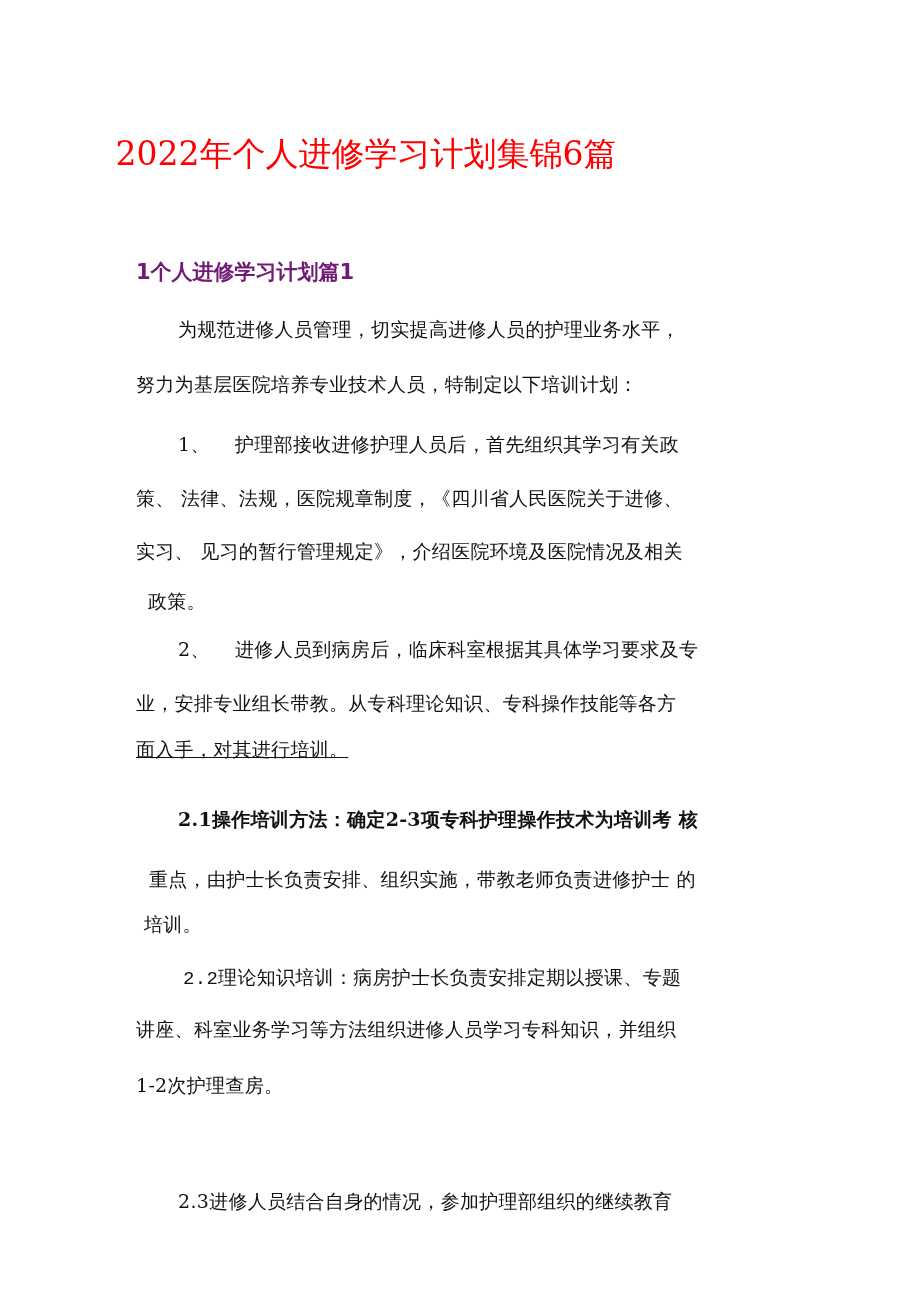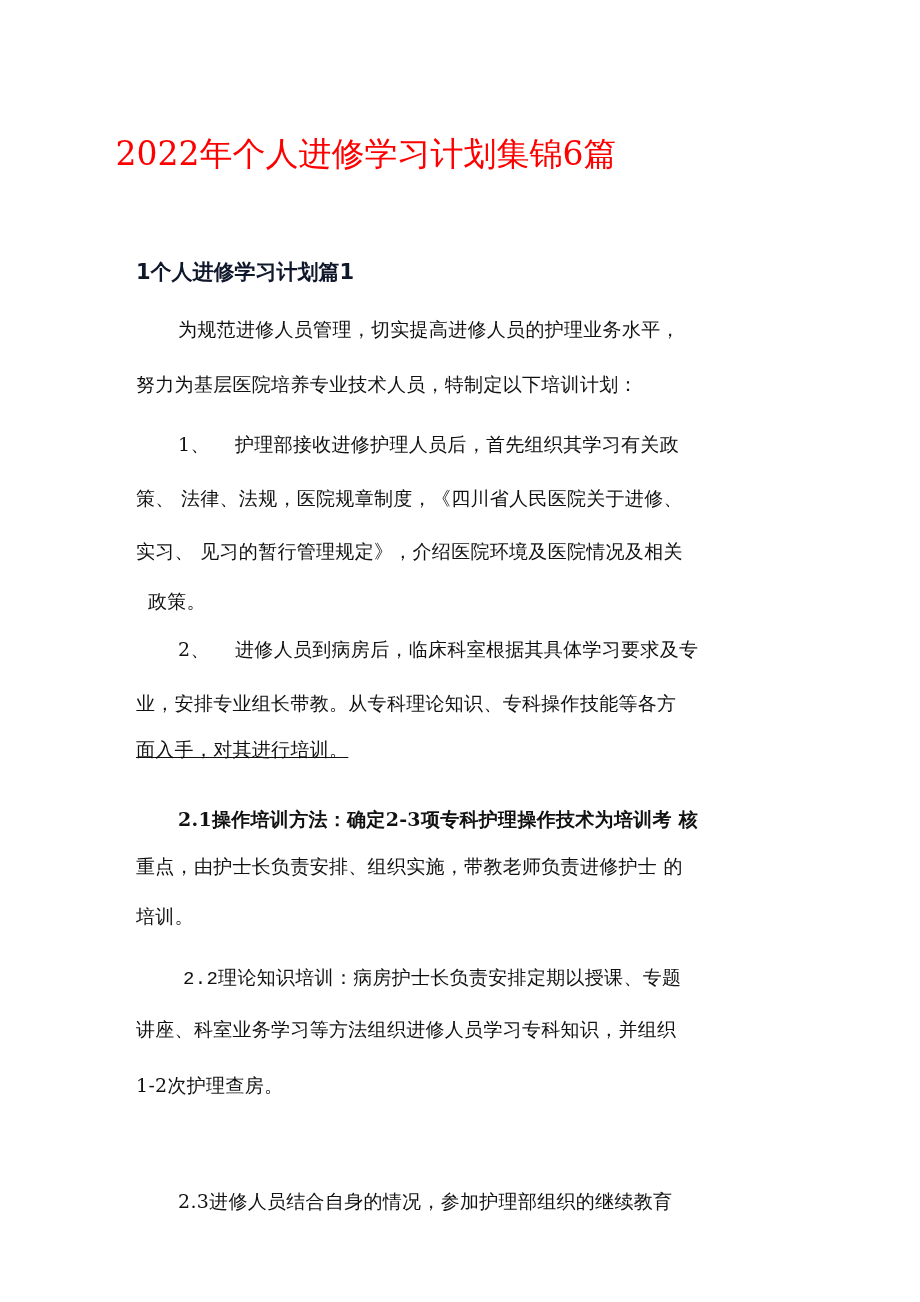--- a/index.html
+++ b/index.html
@@ -1,20 +1,20 @@
 <!DOCTYPE html>
 <html><head>
 <meta charset="utf-8">
 <style>
   html, body { margin:0; padding:0; background:#ffffff; }
   body { width:920px; height:1302px; position:relative; overflow:hidden;
          font-family:"DejaVu Serif","Liberation Serif",serif; color:#111; }
   .title { position:absolute; left:0; width:732px; top:128px; text-align:center;
            color:#ff0000; font-size:33px; line-height:52px; letter-spacing:0px; }
-  .heading { position:absolute; left:136px; top:256px; color:#0f172a; font-weight:bold;
+  .heading { position:absolute; left:136px; top:256px; color:#701a75; font-weight:bold;
              font-family:"DejaVu Sans","Liberation Sans",sans-serif; font-size:21px; line-height:32px; }
   .line { position:absolute; left:136px; font-size:19px; line-height:32px; white-space:pre; letter-spacing:0.3px; }
   .ind { left:178px; }
 </style>
 </head>
 <body>
 
 <div>
   <h1 class="title" style="margin:0;font-weight:normal;">2022年个人进修学习计划集锦6篇</h1>
   <h2 class="heading" style="margin:0;">1个人进修学习计划篇1</h2>
@@ -22,20 +22,20 @@
       <p class="line ind" style="margin: 0px; top: 313px;">为规范进修人员管理，切实提高进修人员的护理业务水平，</p>
       <p class="line" style="margin: 0px; top: 368px;">努力为基层医院培养专业技术人员，特制定以下培训计划：</p>
       <p class="line ind" style="margin: 0px; top: 428px;">1、    护理部接收进修护理人员后，首先组织其学习有关政</p>
       <p class="line" style="margin: 0px; top: 482px;">策、 法律、法规，医院规章制度，《四川省人民医院关于进修、</p>
       <p class="line" style="margin: 0px; top: 535px;">实习、 见习的暂行管理规定》，介绍医院环境及医院情况及相关</p>
       <p class="line" style="margin: 12px; top: 573px;">政策。</p>
       <p class="line ind" style="margin: 0px; top: 633px;">2、    进修人员到病房后，临床科室根据其具体学习要求及专</p>
       <p class="line" style="margin: 0px; top: 687px;">业，安排专业组长带教。从专科理论知识、专科操作技能等各方</p>
       <p class="line" style="margin: 0px; top: 733px; text-decoration: underline;">面入手，对其进行培训。</p>
       <p class="line ind" style="margin: 0px; top: 803px; font-weight: bold;">2.1操作培训方法：确定2-3项专科护理操作技术为培训考 核</p>
-      <p class="line" style="margin: 0px; top: 850px;">重点，由护士长负责安排、组织实施，带教老师负责进修护士 的</p>
-      <p class="line" style="margin: 0px; top: 900px; text-align: center;">培训。</p>
+      <p class="line" style="margin: 13px; top: 850px;">重点，由护士长负责安排、组织实施，带教老师负责进修护士 的</p>
+      <p class="line" style="margin: 8px; top: 900px; text-align: center;">培训。</p>
       <p class="line ind" style="margin: 5px; top: 958px; font-family: Liberation Mono, monospace;">2.2理论知识培训：病房护士长负责安排定期以授课、专题</p>
       <p class="line" style="margin: 0px; top: 1013px;">讲座、科室业务学习等方法组织进修人员学习专科知识，并组织</p>
       <p class="line" style="margin: 0px; top: 1069px;">1-2次护理查房。</p>
       <p class="line ind" style="margin: 0px; top: 1185px;">2.3进修人员结合自身的情况，参加护理部组织的继续教育</p>
     </div>
 </div>
 
 </body></html>

